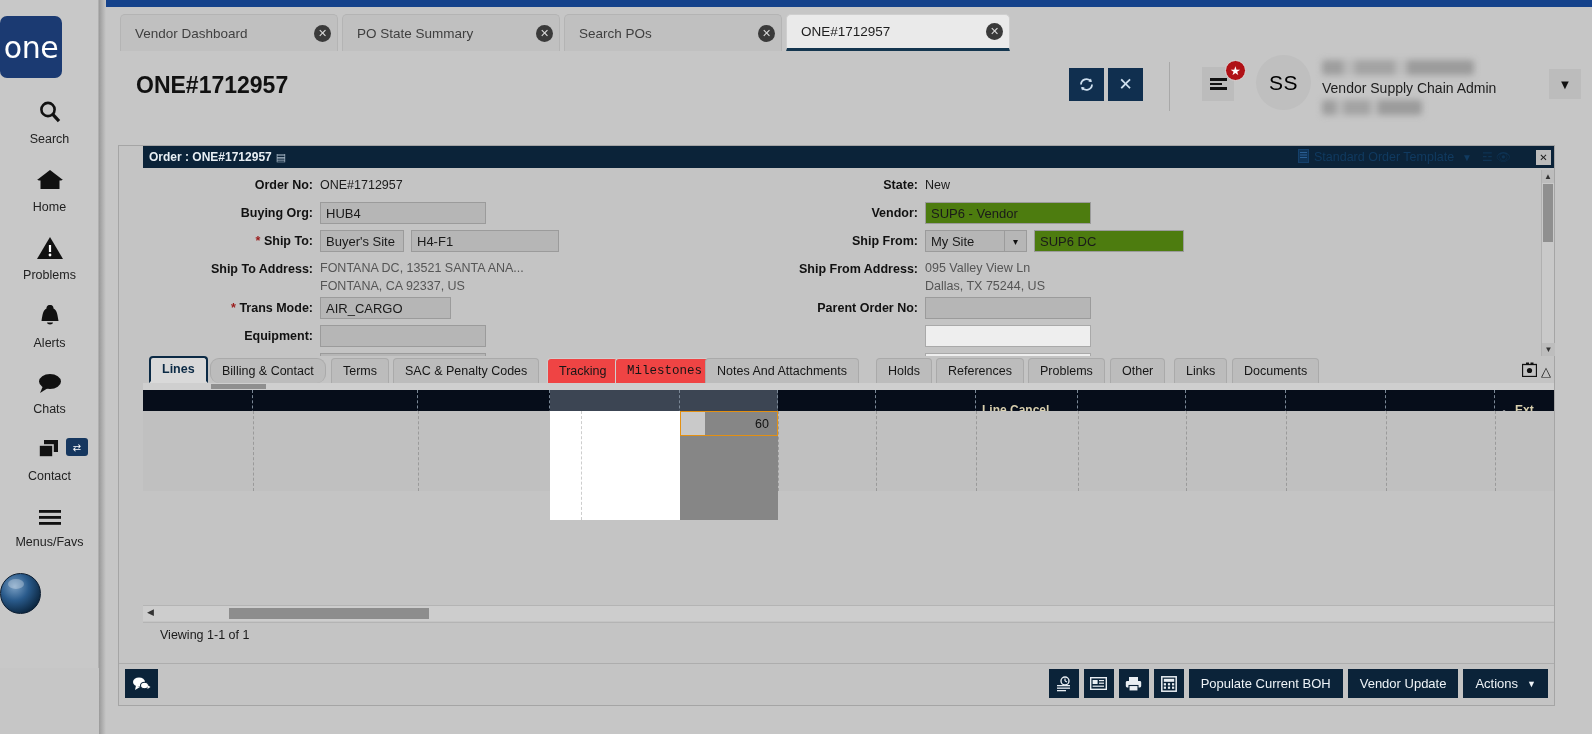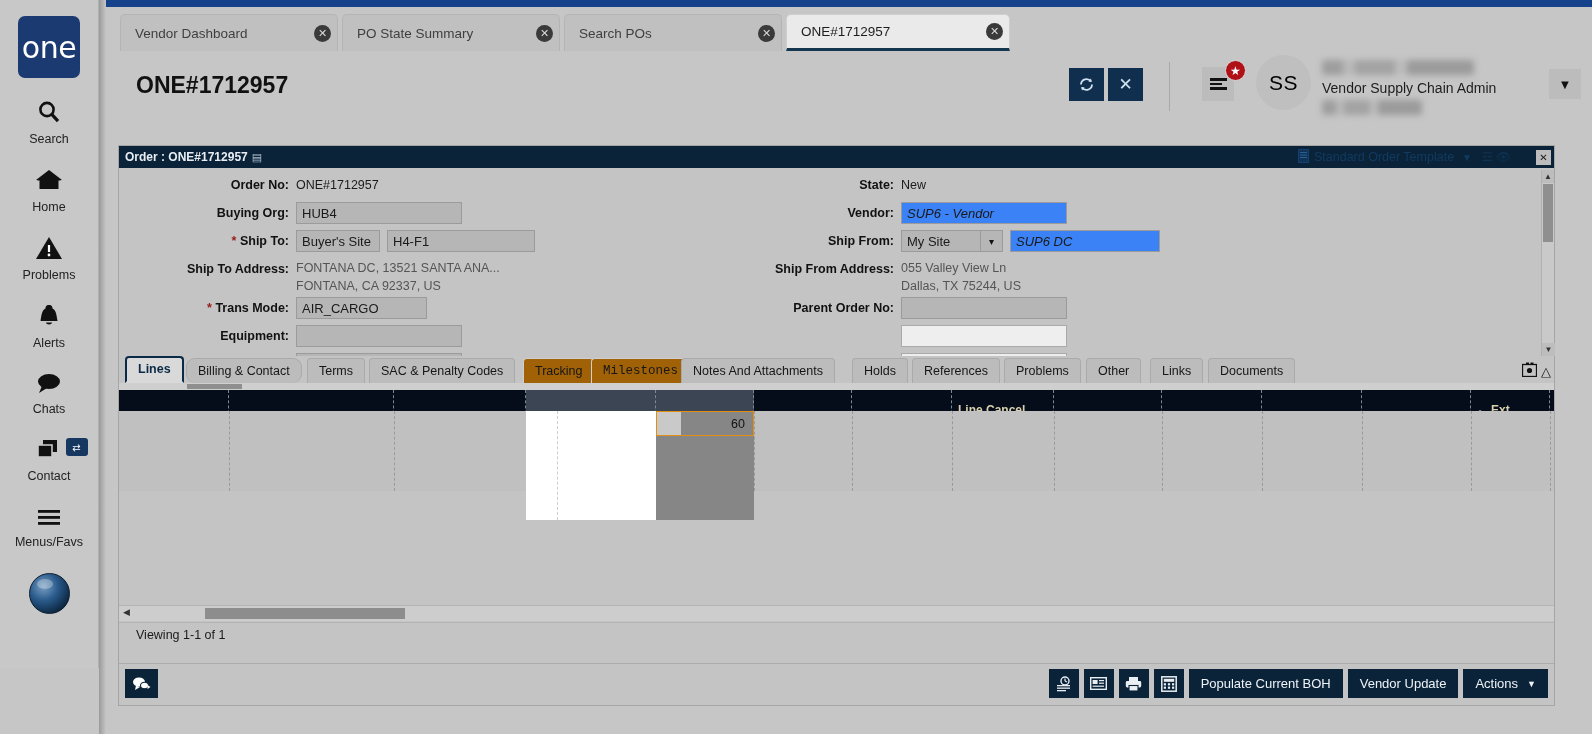--- a/index.html
+++ b/index.html
@@ -6,21 +6,21 @@
   html, body { margin:0; padding:0; }
   body {
     width:1592px; height:734px; overflow:hidden;
     font-family:"Liberation Sans", sans-serif;
     background:#c6c6c6; position:relative;
   }
   
   #rail {
     position:absolute; left:0; top:0; width:99px; height:668px;
     background:#c8c8c8; border-right:1px solid #b0b0b0;
-    display:flex; flex-direction:column; align-items:center;
+    display:flex; flex-direction:column; align-items:flex-start;
   }
   #rail-shadow { position:absolute; left:99px; top:0; width:7px; height:734px;
     background:linear-gradient(to right,#9a9a9a,#c6c6c6); }
   .logo {
     width:62px; height:62px; margin-top:16px; background:#1b3a72;
     border-radius:7px; color:#fff; font-size:30px; font-weight:400;
     display:flex; align-items:center; justify-content:center;
     font-family:"DejaVu Sans", sans-serif; letter-spacing:-.5px;
   }
   .rail-item {
@@ -94,21 +94,21 @@
     background:linear-gradient(90deg,#9e9e9e 0 14%,#b9b9b9 14% 22%,#a3a3a3 22% 48%,#bcbcbc 48% 56%,#9b9b9b 56% 100%); }
   #userrole { font-size:14px; color:#1d1d1d; margin:5px 0 4px; white-space:nowrap; }
   #userchev {
     position:absolute; left:1443px; top:18px; width:32px; height:30px; background:#bcbcbc;
     display:flex; align-items:center; justify-content:center; font-size:13px; color:#111; cursor:pointer;
   }
 
   
   #panel {
     position:absolute; left:118px; top:145px; width:1437px; height:561px;
-    background:#c4c4c4; border:1px solid #a5a5a5;
+    background:#c4c4c4; border:1px solid #a5a5a5;padding-left:24px;
   }
   #panel-title {
     height:22px; background:#0b2339; display:flex; align-items:center;
     padding-left:6px; position:relative;
   }
   #panel-title .ptxt { font-size:12px; font-weight:bold; color:#e8eef3; }
   #panel-title .doc-glyph { margin-left:4px; font-size:11px; color:#aebecd; }
   #tmpl-zone { position:absolute; right:40px; top:0; height:22px; display:flex; align-items:center; }
   #tmpl-zone .tg { font-size:12px; color:#0f3356; margin-right:4px; }
   #tmpl-zone .tlbl { font-size:12.5px; color:#103a60; }
@@ -124,21 +124,21 @@
   .fcol { position:absolute; top:6px; }
   .frow { display:flex; align-items:flex-start; margin-bottom:5px; height:23px; }
   .flabel { font-size:12.5px; font-weight:bold; color:#111; text-align:right; padding-top:4px; }
   .flabel .ast { color:#9a1b1b; }
   .fstatic { font-size:12.5px; color:#1b1b1b; padding:4px 0 0 7px; }
   .fgray { font-size:12.5px; color:#555; padding:3px 0 0 7px; line-height:14.5px; }
   .inp {
     height:22px; background:#b6b6b6; border:1px solid #9b9b9b; margin-left:7px;
     font-size:13px; color:#1a1a1a; padding:0 5px; line-height:21px; cursor:text;
   }
-  .inp.light { background:#3b82f6;font-style:italic; }
+  .inp.light { background:#4d7c0f; }
   .inp.white { background:#eeeeee; border-color:#a9a9a9; }
   .selwrap { display:flex; margin-left:7px; }
   .sel {
     height:22px; background:#b6b6b6; border:1px solid #9b9b9b; font-size:13px; color:#1a1a1a;
     padding:0 5px; line-height:21px; display:flex; align-items:center; cursor:pointer;
   }
   .selbtn {
     width:22px; height:22px; background:#b6b6b6; border:1px solid #9b9b9b; border-left:none;
     display:flex; align-items:center; justify-content:center; font-size:10px; color:#111; cursor:pointer;
   }
@@ -147,21 +147,21 @@
   #form-vsb .thm { margin:1px; height:58px; background:#8f8f8f; cursor:pointer; }
 
   
   #tabstrip { position:relative; height:27px; background:#c4c4c4; }
   .dtab {
     position:absolute; bottom:0; height:25px; background:#bcbcbc; border:1px solid #aaa;
     border-bottom:none; border-top-left-radius:4px; border-top-right-radius:4px;
     font-size:12.5px; color:#161616; display:flex; align-items:center;
     padding:0 11px; cursor:pointer; white-space:nowrap;
   }
-  .dtab.hot { background:#a16207; border-color:#cfcfcf; }
+  .dtab.hot { background:#ef4444; border-color:#cfcfcf; }
   .dtab.sel {
     background:#d9d9d9; border:2px solid #0b2a45; border-bottom:2px solid #d9d9d9;
     height:27px; font-weight:bold; color:#0b2a45;
   }
   #tabtools { position:absolute; right:3px; bottom:3px; display:flex; gap:4px; align-items:center; }
   #tabtools .tt { font-size:13px; color:#111; cursor:pointer; }
 
   
   #grid { position:relative; height:264px; background:#c4c4c4; overflow:hidden; }
   #gridtop-sb { height:7px; background:#cfcfcf; position:relative; }
@@ -418,21 +418,21 @@
         <div class="flabel" style="width:215px;">Ship From:</div>
         <div class="selwrap">
           <div class="sel" style="width:80px;">My Site</div>
           <div class="selbtn">▾</div>
         </div>
         <div class="inp light" style="width:150px;">SUP6 DC</div>
       </div>
       <div class="frow" style="height:34px;">
         <div class="flabel" style="width:215px;">Ship From Address:</div>
         <div>
-          <div class="fgray">055 Valley View Ln</div>
+          <div class="fgray">095 Valley View Ln</div>
           <div class="fgray">Dallas, TX 75244, US</div>
         </div>
       </div>
       <div class="frow">
         <div class="flabel" style="width:215px;">Parent Order No:</div>
         <div class="inp" style="width:166px;"></div>
       </div>
       <div class="frow">
         <div class="flabel" style="width:215px;margin-top:32px;">Fulfillment Org:</div>
         <div class="inp white" style="width:166px;"></div>

